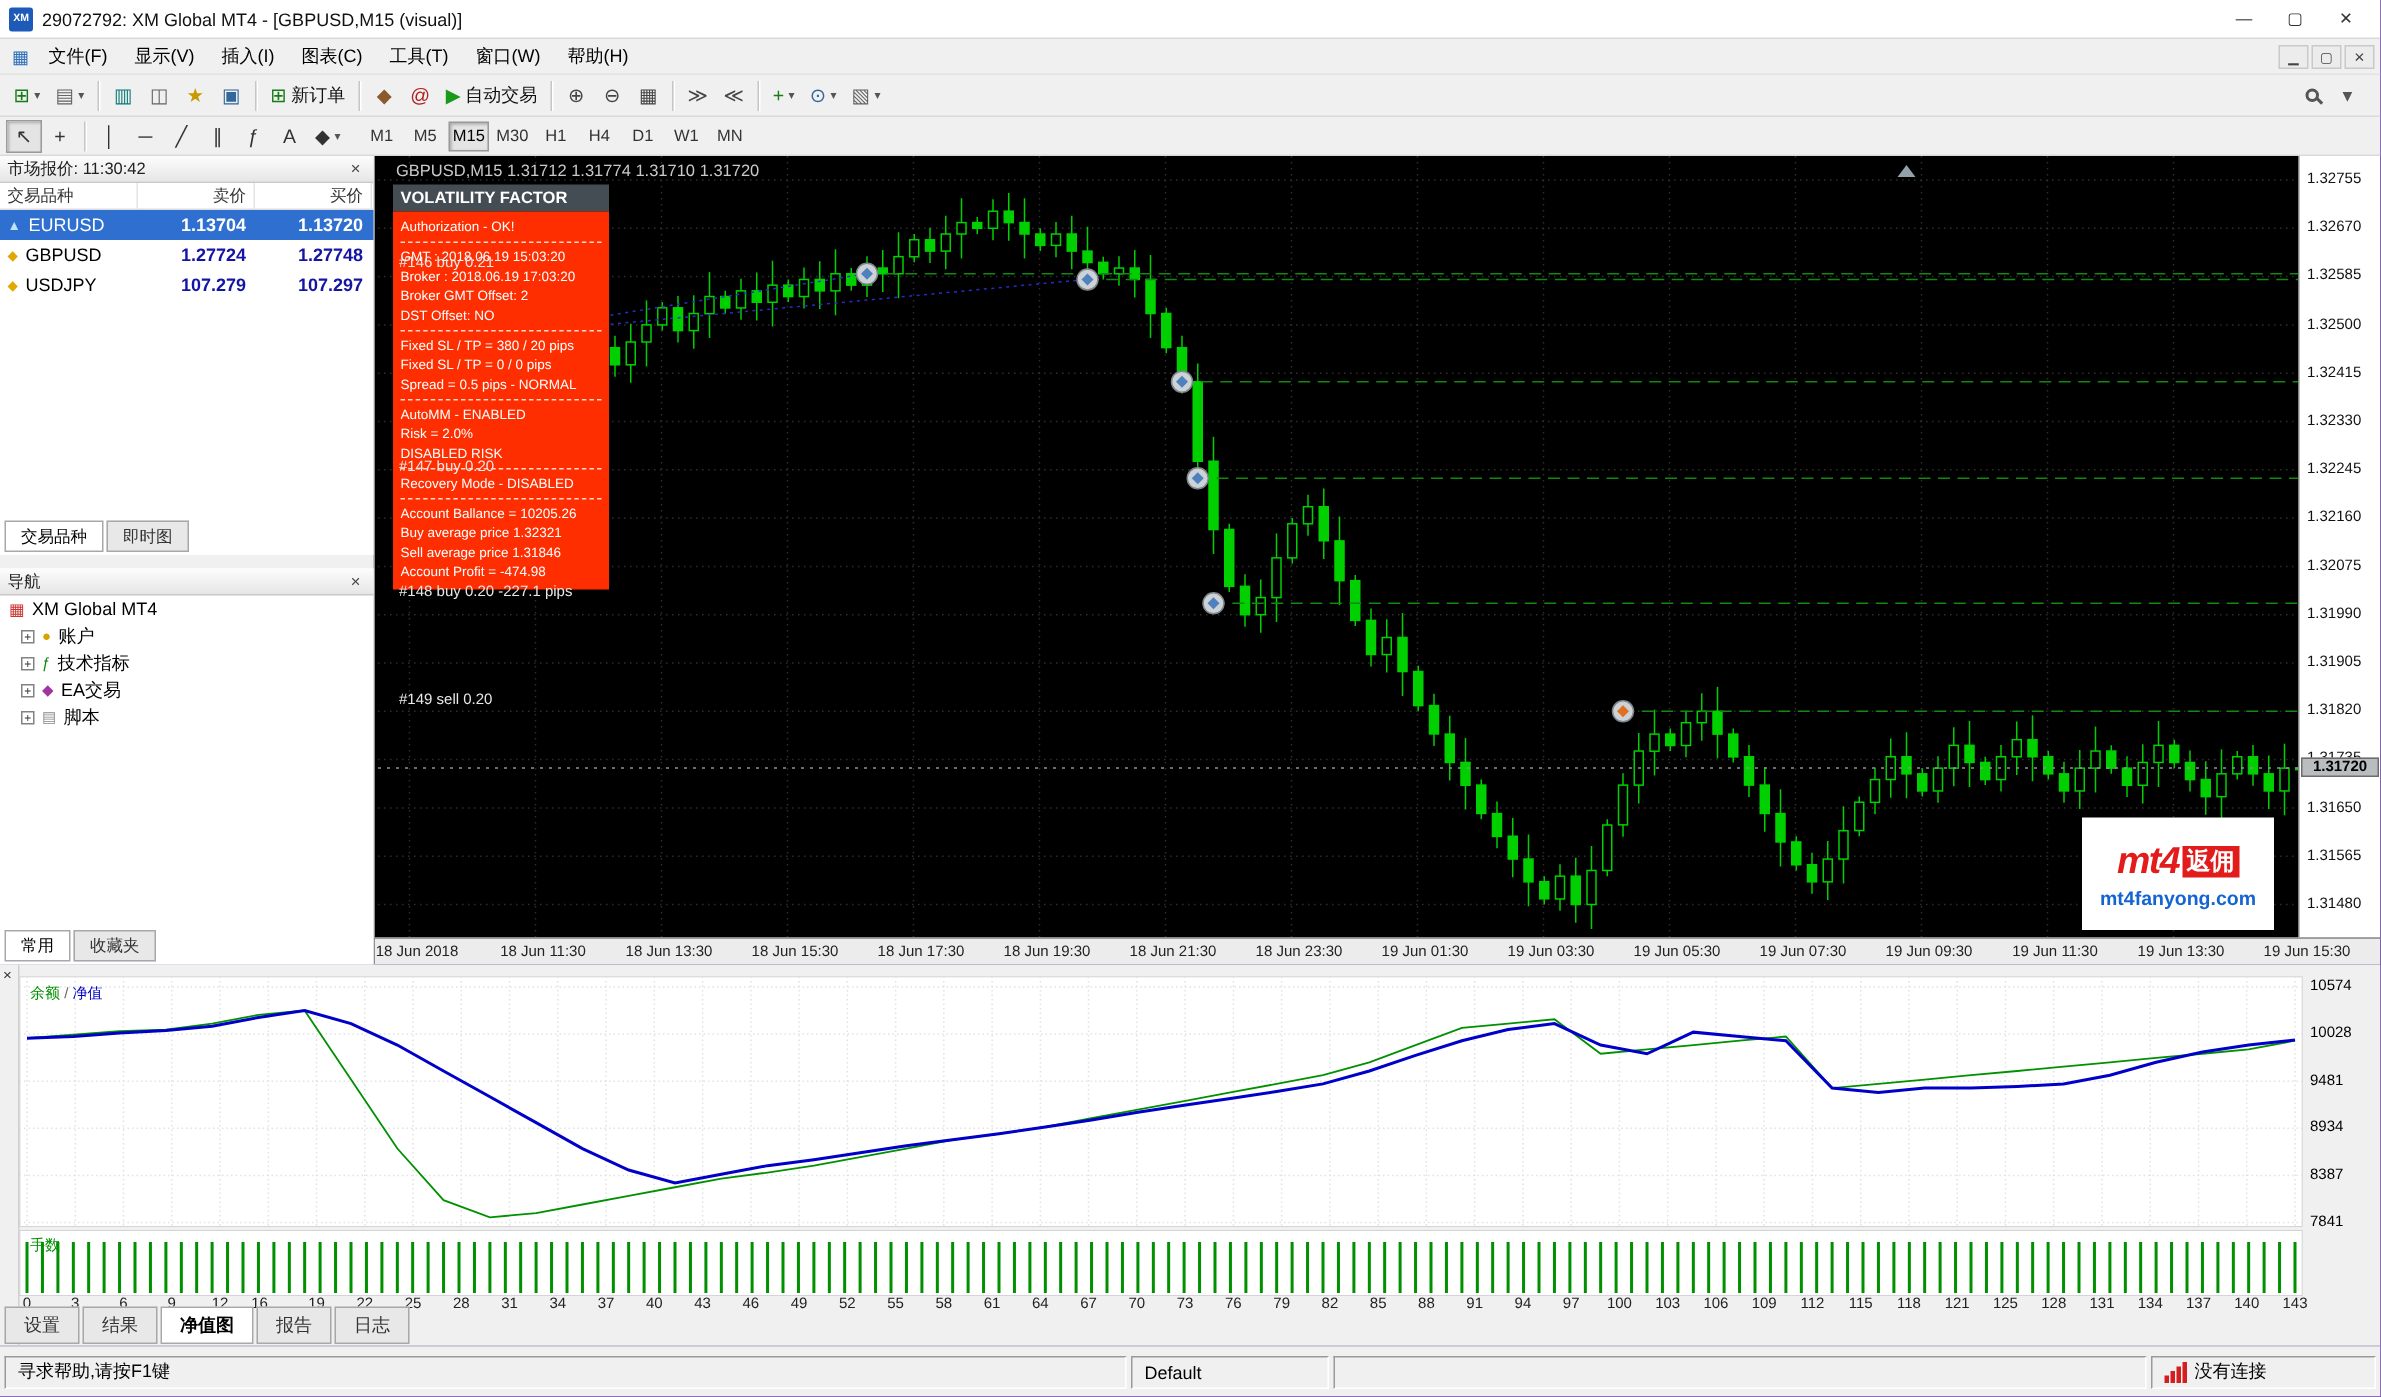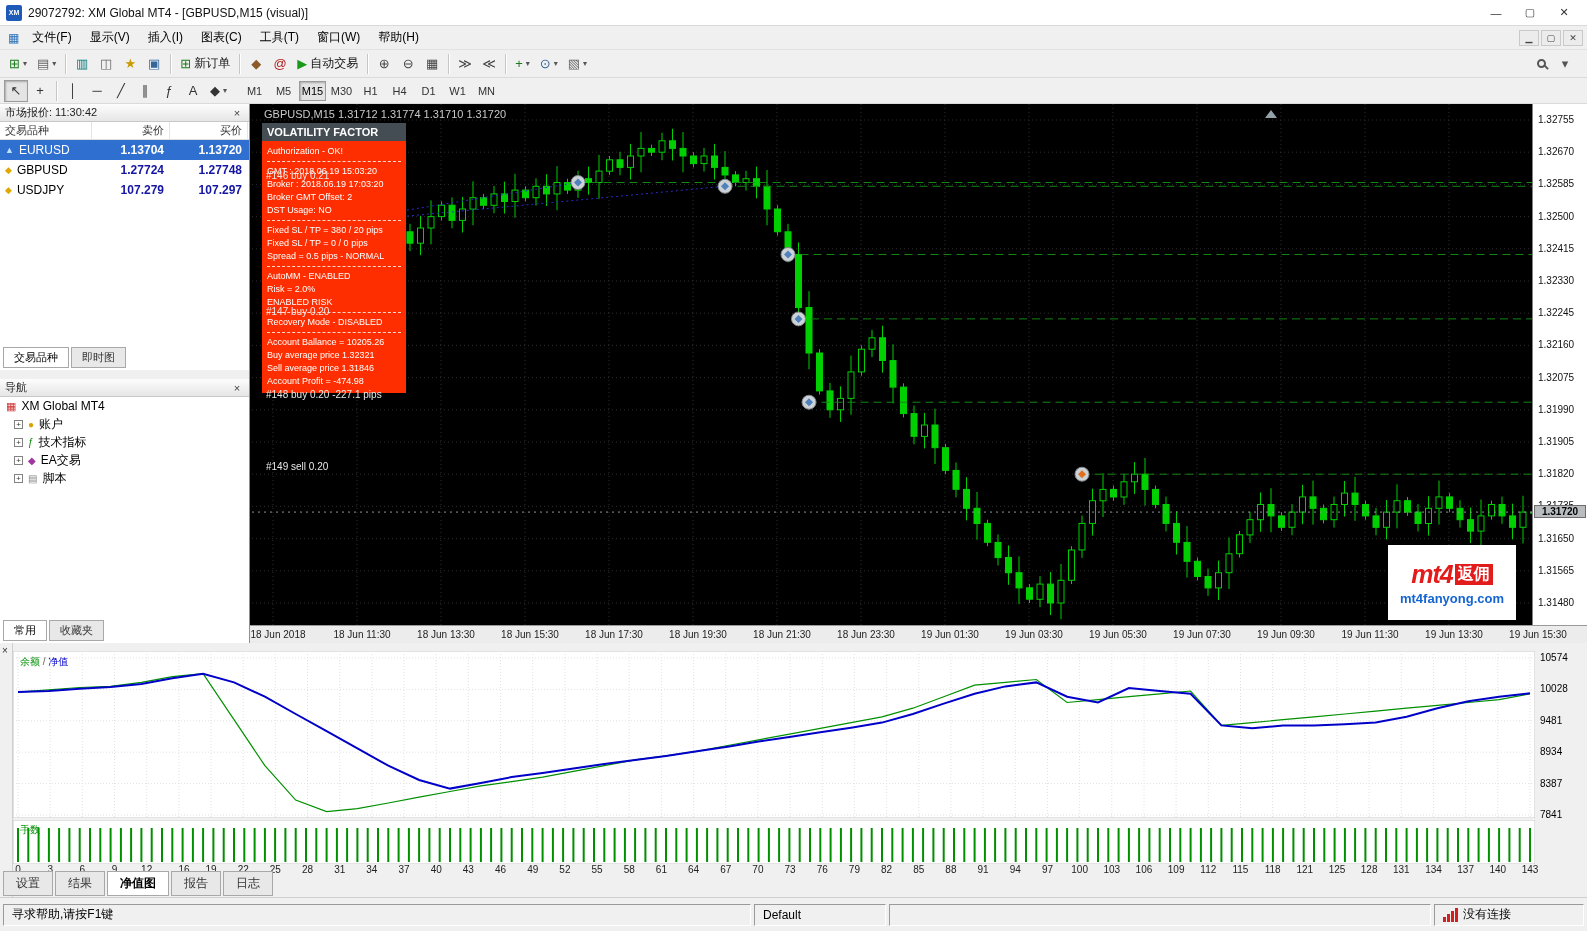--- a/index.html
+++ b/index.html
@@ -651,29 +651,29 @@
       </svg>
     <div id="chart-header">GBPUSD,M15 1.31712 1.31774 1.31710 1.31720</div>
     <div id="vf-overlay">
       <div class="vf-title">VOLATILITY FACTOR</div>
       <div id="vf-body" class="vf-body">
           <div class="ov-line">Authorization - OK!</div>
           <div class="ov-div"></div>
           <div class="ov-line">GMT : 2018.06.19 15:03:20</div>
           <div class="ov-line">Broker : 2018.06.19 17:03:20</div>
           <div class="ov-line">Broker GMT Offset: 2</div>
-          <div class="ov-line">DST Usage: NO</div>
+          <div class="ov-line">DST Offset: NO</div>
           <div class="ov-div"></div>
           <div class="ov-line">Fixed SL / TP = 380 / 20 pips</div>
           <div class="ov-line">Fixed SL / TP = 0 / 0 pips</div>
           <div class="ov-line">Spread = 0.5 pips - NORMAL</div>
           <div class="ov-div"></div>
           <div class="ov-line">AutoMM - ENABLED</div>
           <div class="ov-line">Risk = 2.0%</div>
-          <div class="ov-line">ENABLED RISK</div>
+          <div class="ov-line">DISABLED RISK</div>
           <div class="ov-div"></div>
           <div class="ov-line">Recovery Mode - DISABLED</div>
           <div class="ov-div"></div>
           <div class="ov-line">Account Ballance = 10205.26</div>
           <div class="ov-line">Buy average price 1.32321</div>
           <div class="ov-line">Sell average price 1.31846</div>
           <div class="ov-line">Account Profit = -474.98</div>
         </div>
     </div>
     <div id="price-scale">
@@ -952,21 +952,21 @@
         <span class="tyl" style="top: 103.211px;">8934</span>
         <span class="tyl" style="top: 134.634px;">8387</span>
         <span class="tyl" style="top: 166px;">7841</span>
       </div>
     <div id="t-xlabels">
         <span class="txl" style="left: 5px;">0</span>
         <span class="txl" style="left: 37.1702px;">3</span>
         <span class="txl" style="left: 69.3404px;">6</span>
         <span class="txl" style="left: 101.511px;">9</span>
         <span class="txl" style="left: 133.681px;">12</span>
-        <span class="txl" style="left: 171px;">16</span>
+        <span class="txl" style="left: 160px;">16</span>
         <span class="txl" style="left: 198.021px;">19</span>
         <span class="txl" style="left: 230.191px;">22</span>
         <span class="txl" style="left: 262.362px;">25</span>
         <span class="txl" style="left: 294.532px;">28</span>
         <span class="txl" style="left: 326.702px;">31</span>
         <span class="txl" style="left: 358.872px;">34</span>
         <span class="txl" style="left: 391.043px;">37</span>
         <span class="txl" style="left: 423.213px;">40</span>
         <span class="txl" style="left: 455.383px;">43</span>
         <span class="txl" style="left: 487.553px;">46</span>

